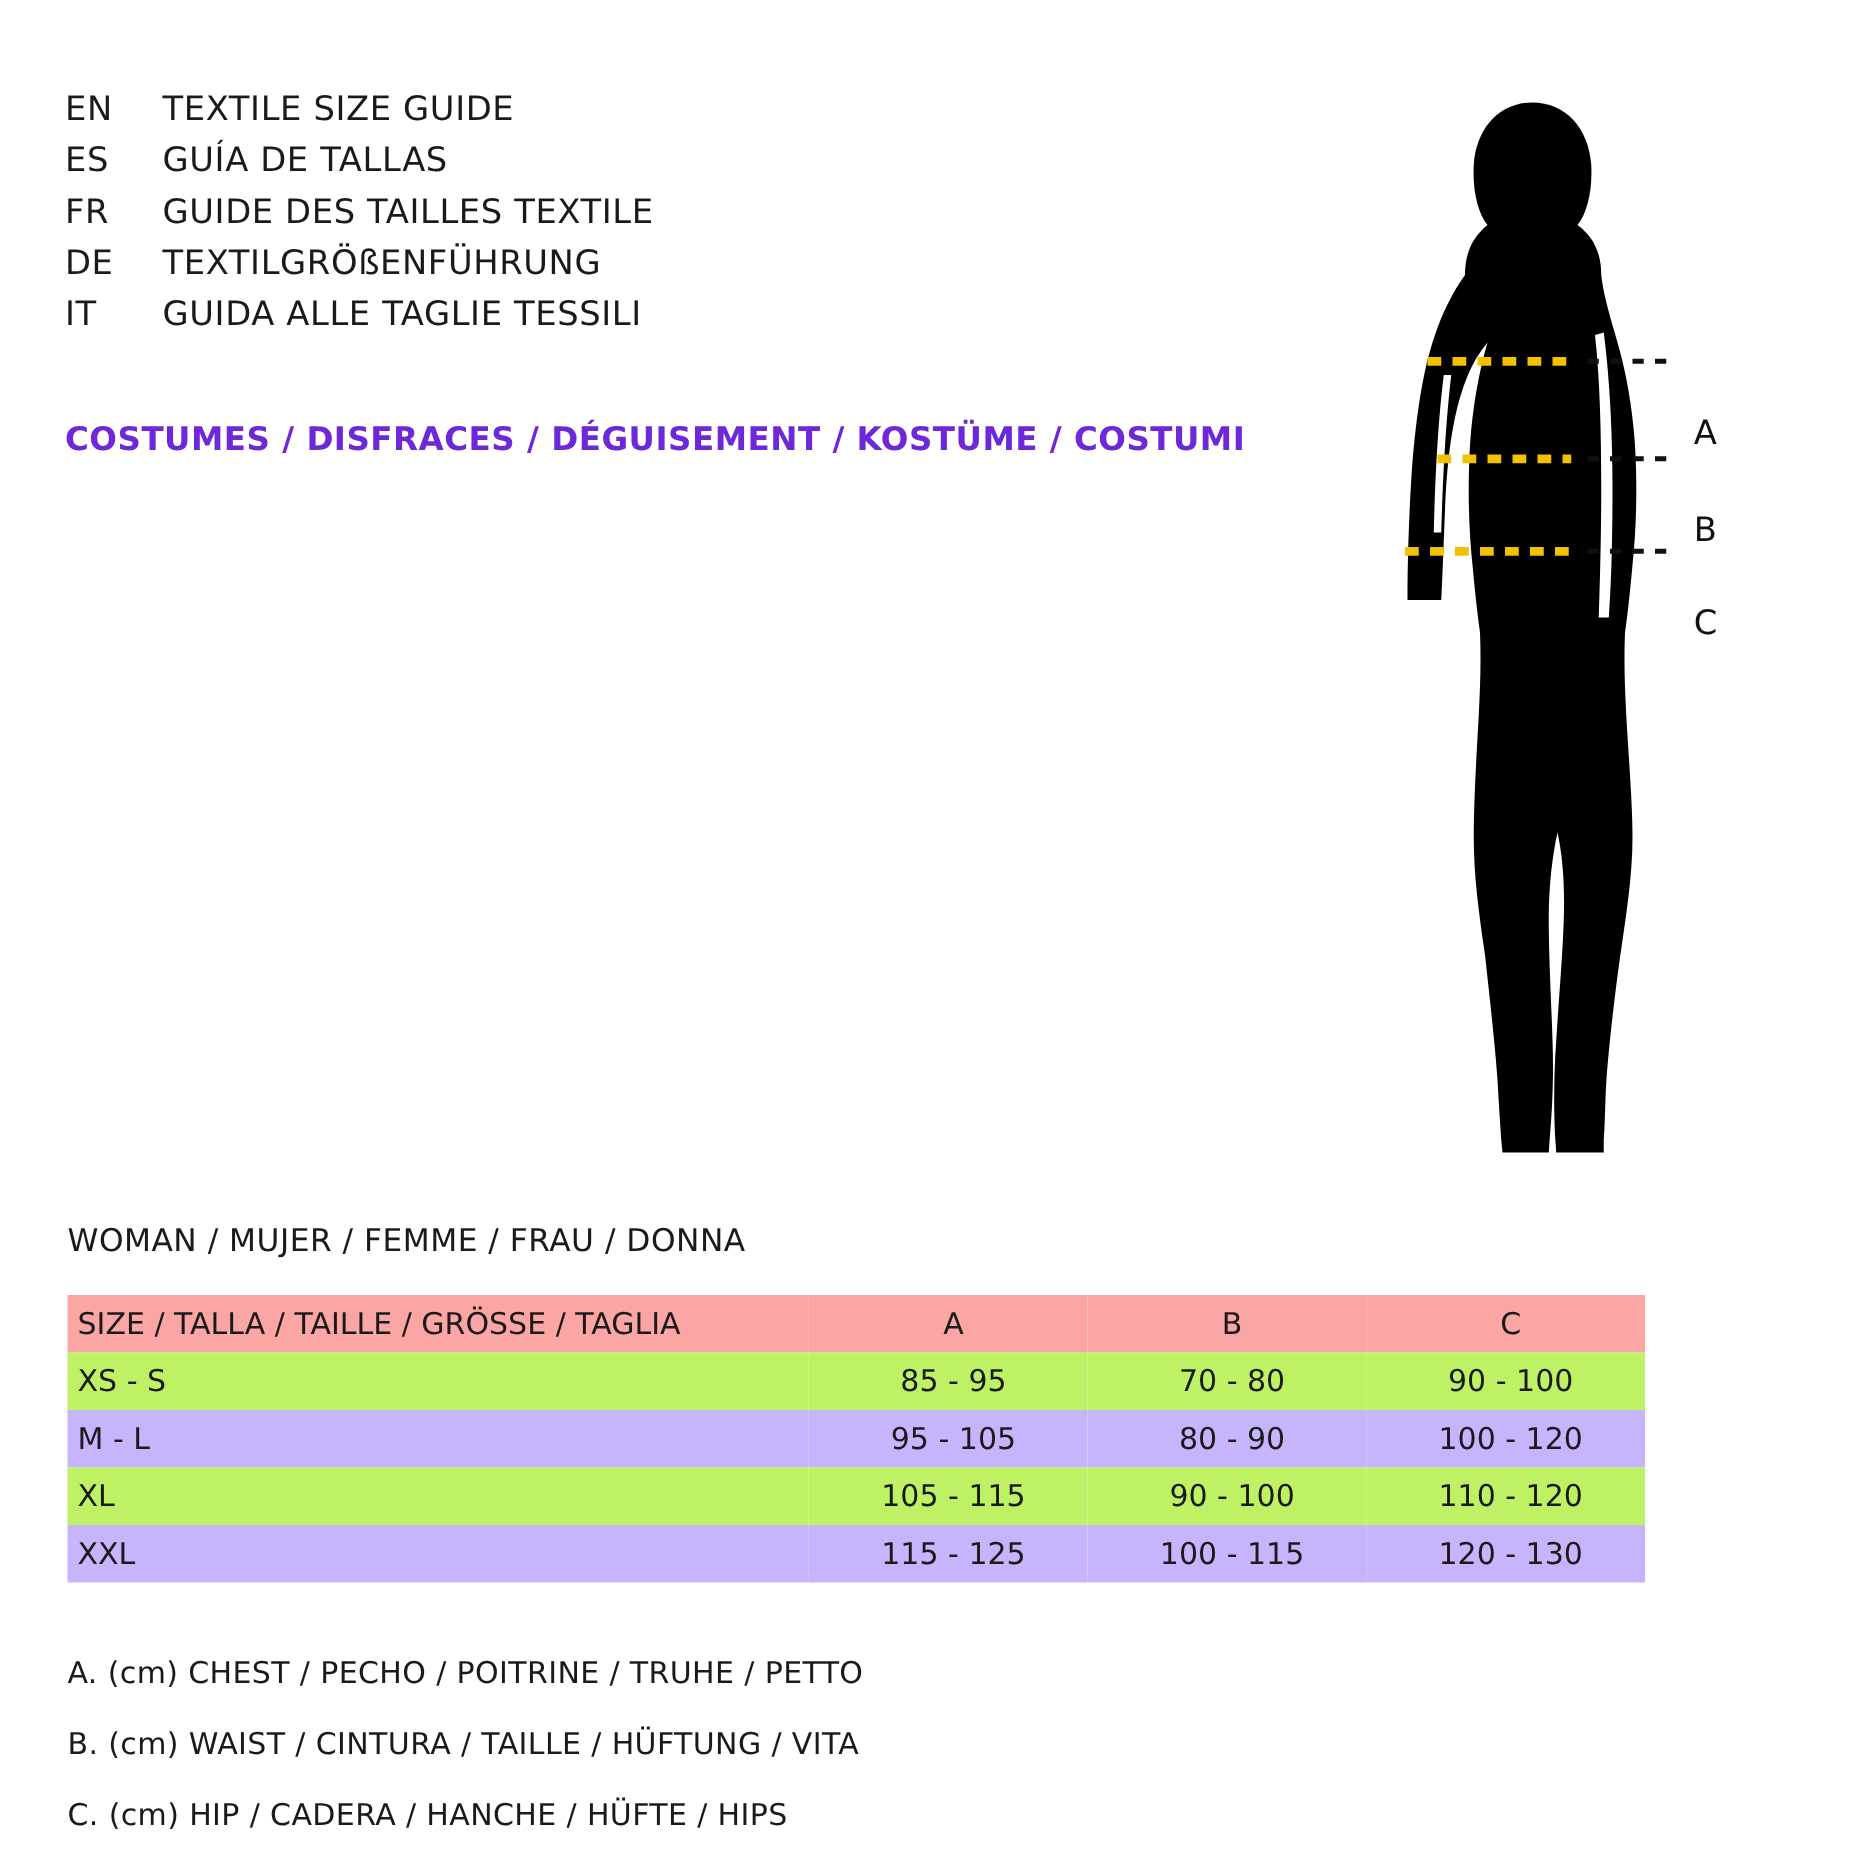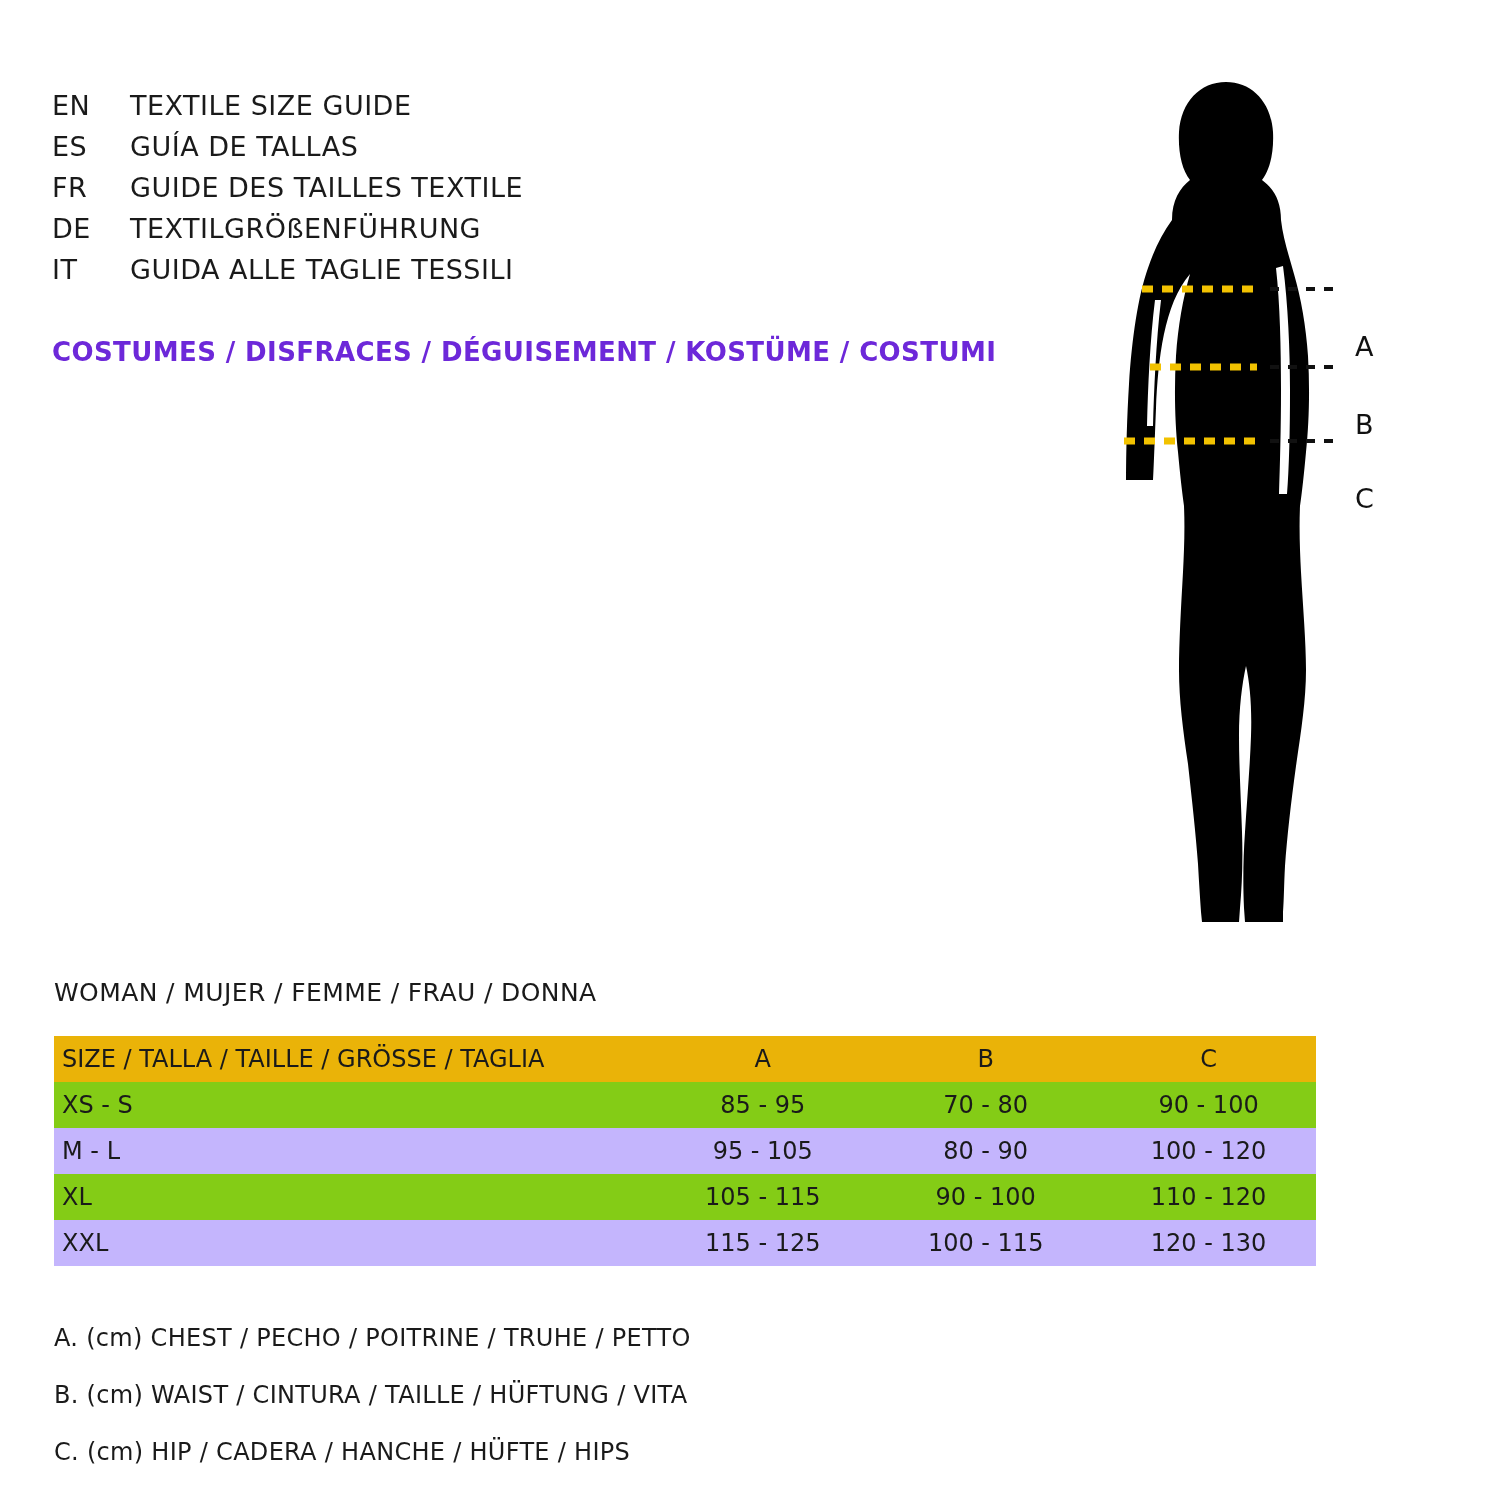--- a/index.html
+++ b/index.html
@@ -26,21 +26,20 @@
   .lang-row {
     display: flex;
     align-items: baseline;
     height: 41px;
   }
   .lang-code {
     width: 78px;
     font-size: 27px;
     letter-spacing: 0.5px;
     color: #1a1a1a;
-    margin-top: 18px;
   }
   .lang-text {
     font-size: 27px;
     letter-spacing: 0.5px;
     color: #1a1a1a;
   }
   .costumes-line {
     position: absolute;
     left: 52px;
     top: 337px;
@@ -90,24 +89,24 @@
     color: #1a1a1a;
   }
   table.size-table th,
   table.size-table td {
     text-align: left;
     padding: 8px 0 8px 8px;
     font-weight: normal;
     height: 30px;
   }
   table.size-table thead th {
-    background: #eab308;
+    background: #fca5a5;
   }
   table.size-table tbody tr.odd td {
-    background: #84cc16;
+    background: #bef264;
   }
   table.size-table tbody tr.even td {
     background: #c4b5fd;
   }
   .col-size { width: 600px; }
   .col-m { width: 220px; text-align: center !important; }
 
   table.size-table thead th.col-m,
   table.size-table tbody td.col-m {
     text-align: center;

